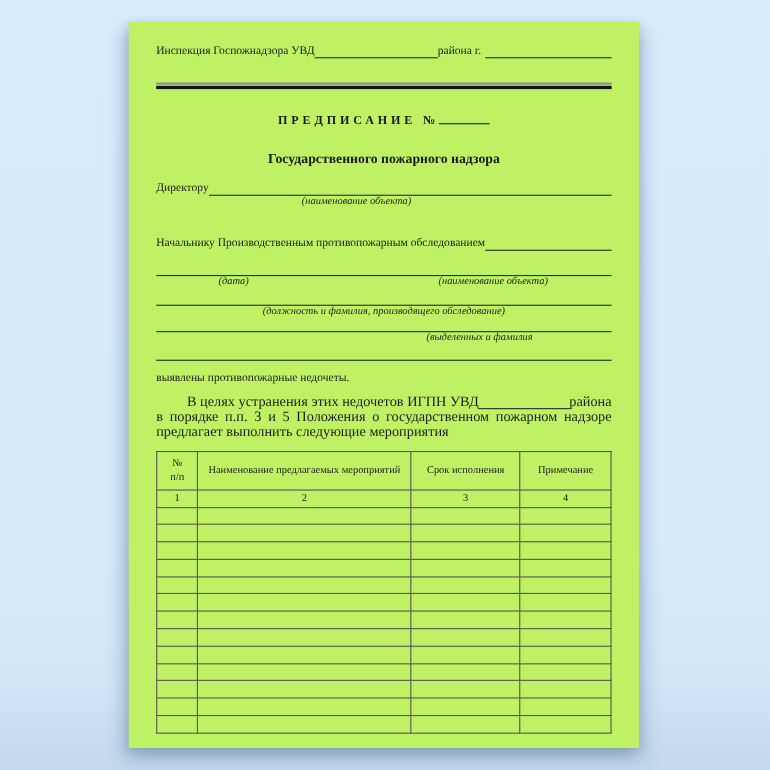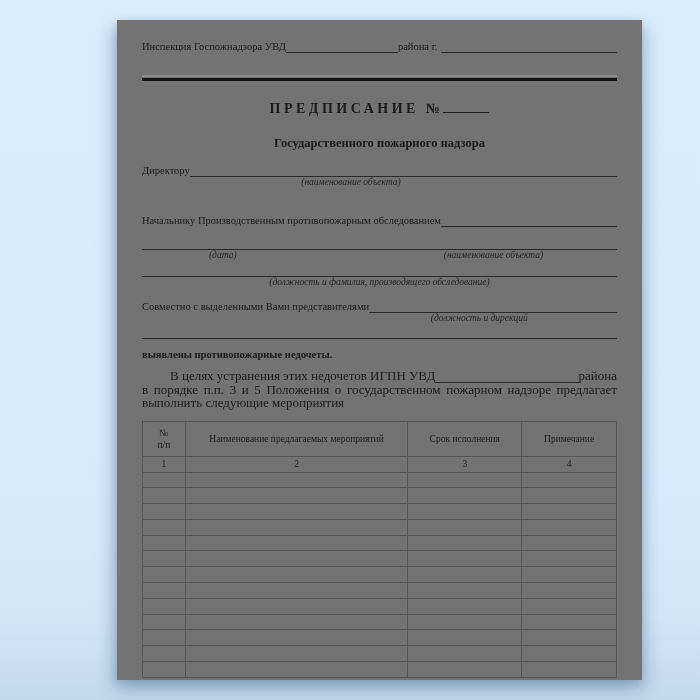--- a/index.html
+++ b/index.html
@@ -5,41 +5,41 @@
   html,body { margin:0; padding:0; }
   body {
     width:700px; height:700px;
     background: linear-gradient(180deg, #d9ecfd 0%, #d7ebfd 70%, #d2e6f8 88%, #c2d8ec 100%);
     font-family: "Liberation Serif", "DejaVu Serif", serif;
     position:relative;
     overflow:hidden;
   }
   .page {
     position:absolute; left:117px; top:20px;
-    width:525px; height:660px;
-    background:#737373;
+    width:464px; height:660px;
+    background:#bef264;
     box-shadow: -6px 8px 14px rgba(96,128,160,0.40), 6px 8px 14px rgba(96,128,160,0.30), 0 2px 6px rgba(96,128,160,0.25);
     box-sizing:border-box;
     padding:20px 25px 0 25px;
     color:#1b1b1b;
     overflow:hidden;
   }
   .hdr-row {
     display:flex; align-items:flex-end;
     font-size:10.5px; line-height:13px; white-space:nowrap;
   }
   .fill { border-bottom:1px solid #2a2a2a; }
   .hdr-fill-1 { width:112px; }
   .hdr-fill-2 { flex:1; margin-left:4px; }
   .rule { margin-top:22px; }
   .rule-thin  { height:2px; background:#8f8f8f; }
   .rule-thick { height:3px; background:#141414; margin-top:1px; }
   .title {
     margin-top:20px; text-align:center;
-    font-weight:bold; font-size:14px; letter-spacing:3.5px;
+    font-weight:bold; font-size:11px; letter-spacing:3.5px;
     line-height:16px; white-space:nowrap;
   }
   .title .num-fill {
     display:inline-block; width:46px; height:11px;
     border-bottom:1px solid #1b1b1b; letter-spacing:0;
   }
   .subtitle {
     margin-top:19px; text-align:center;
     font-weight:bold; font-size:12.5px; line-height:15px;
   }
@@ -56,21 +56,21 @@
     font-style:italic; font-size:9.5px; color:#242424;
   }
   .caption-row span {
     position:absolute; top:0; transform:translateX(-50%);
     white-space:nowrap;
   }
   .blank-line { border-bottom:1px solid #2a2a2a; }
   .bl-1 { height:22px; }
   .bl-2 { height:13px; }
   .bl-3 { height:12px; }
-  .plain-row { font-size:10.5px; line-height:13px; margin-top:9px;font-weight:bold; }
+  .plain-row { font-size:10.5px; line-height:13px; margin-top:9px; }
   .para { margin-top:8px; font-size:13px; line-height:13.5px; }
   .para-first { display:flex; align-items:flex-end; white-space:nowrap; }
   .para-indent { width:28px; }
   .para-first .fill { flex:1; }
   .para-rest { text-align:justify; }
   table.form-table {
     width:100%; margin-top:11px;
     border-collapse:collapse;
     border:1.5px solid #3f3f3f;
     font-size:9.5px;
@@ -131,25 +131,24 @@
     <span style="left:17%;">(дата)</span>
     <span style="left:74%;">(наименование объекта)</span>
   </div>
 
   <div class="blank-line bl-2"></div>
   <div class="caption-row">
     <span style="left:50%;">(должность и фамилия, производящего обследование)</span>
   </div>
 
   <div class="field-row row-sovmestno">
-    <span>Совместно с выделенными Вами представителями</span>
     <span class="fill"></span>
   </div>
   <div class="caption-row">
-    <span style="left:71%;">(должность и дирекций</span>
+    <span style="left:71%;">(выделенных и фамилия</span>
   </div>
 
   <div class="blank-line bl-3"></div>
 
   <div class="plain-row">выявлены противопожарные недочеты.</div>
 
   <div class="para">
     <div class="para-first">
       <span class="para-indent"></span>
       <span>В целях устранения этих недочетов ИГПН УВД</span>

